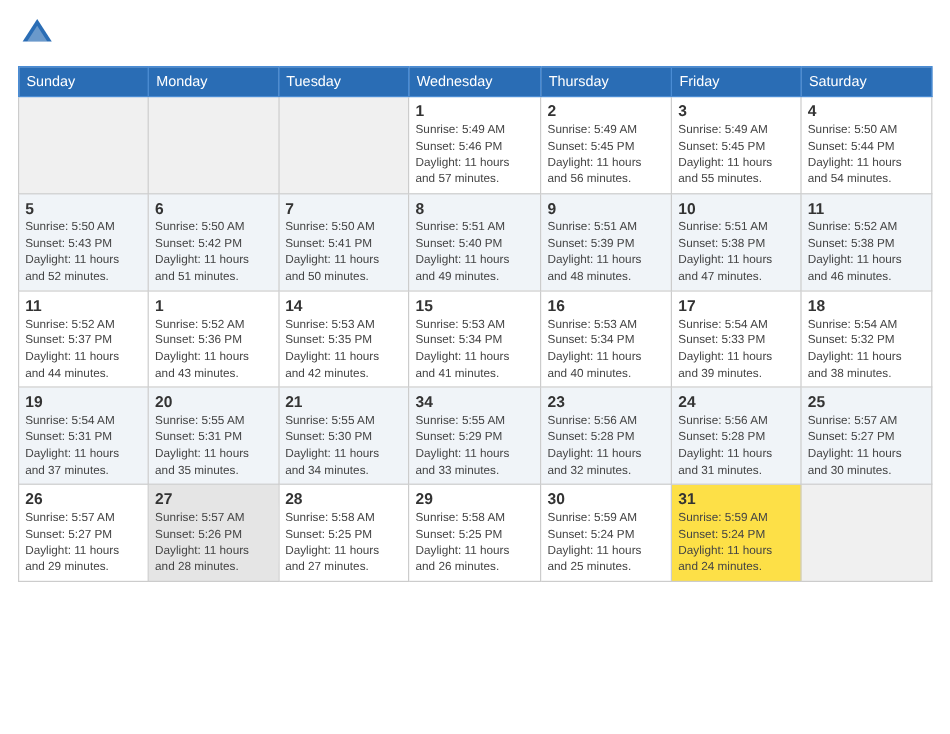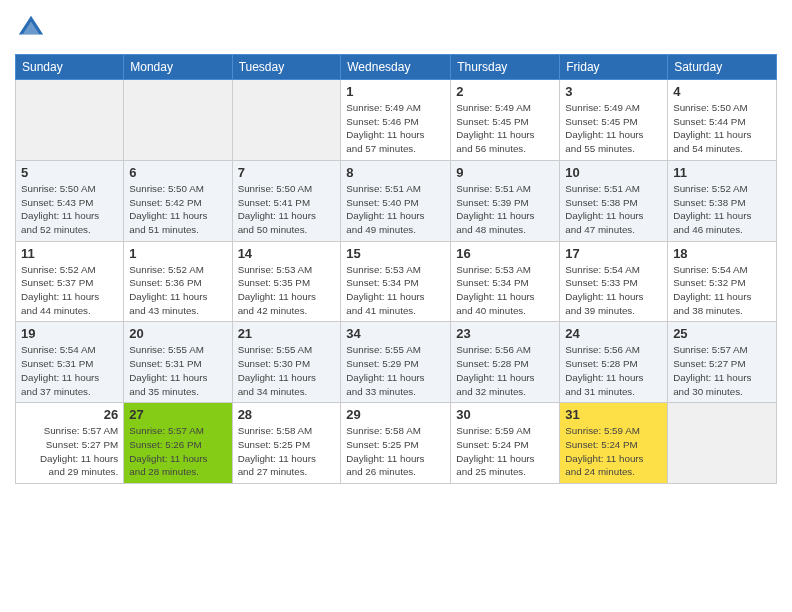--- a/index.html
+++ b/index.html
@@ -310,28 +310,28 @@
           </td>
           <td style="background: rgb(240, 244, 248);">
             <span class="day-num">25</span>
             <div class="day-info" style="white-space: pre-line;">Sunrise: 5:57 AM
 Sunset: 5:27 PM
 Daylight: 11 hours
 and 30 minutes.</div>
           </td>
         </tr>
         <tr>
-          <td style="background: rgb(255, 255, 255); text-align: right;">
+          <td style="background: rgb(255, 255, 255);">
             <span class="day-num">26</span>
             <div class="day-info" style="white-space: pre-line;">Sunrise: 5:57 AM
 Sunset: 5:27 PM
 Daylight: 11 hours
 and 29 minutes.</div>
           </td>
-          <td style="background: #84cc16;">
+          <td style="background: #e5e5e5;">
             <span class="day-num">27</span>
             <div class="day-info" style="white-space: pre-line;">Sunrise: 5:57 AM
 Sunset: 5:26 PM
 Daylight: 11 hours
 and 28 minutes.</div>
           </td>
           <td style="background: rgb(255, 255, 255); border-radius: 19px;">
             <span class="day-num">28</span>
             <div class="day-info" style="white-space: pre-line;">Sunrise: 5:58 AM
 Sunset: 5:25 PM

